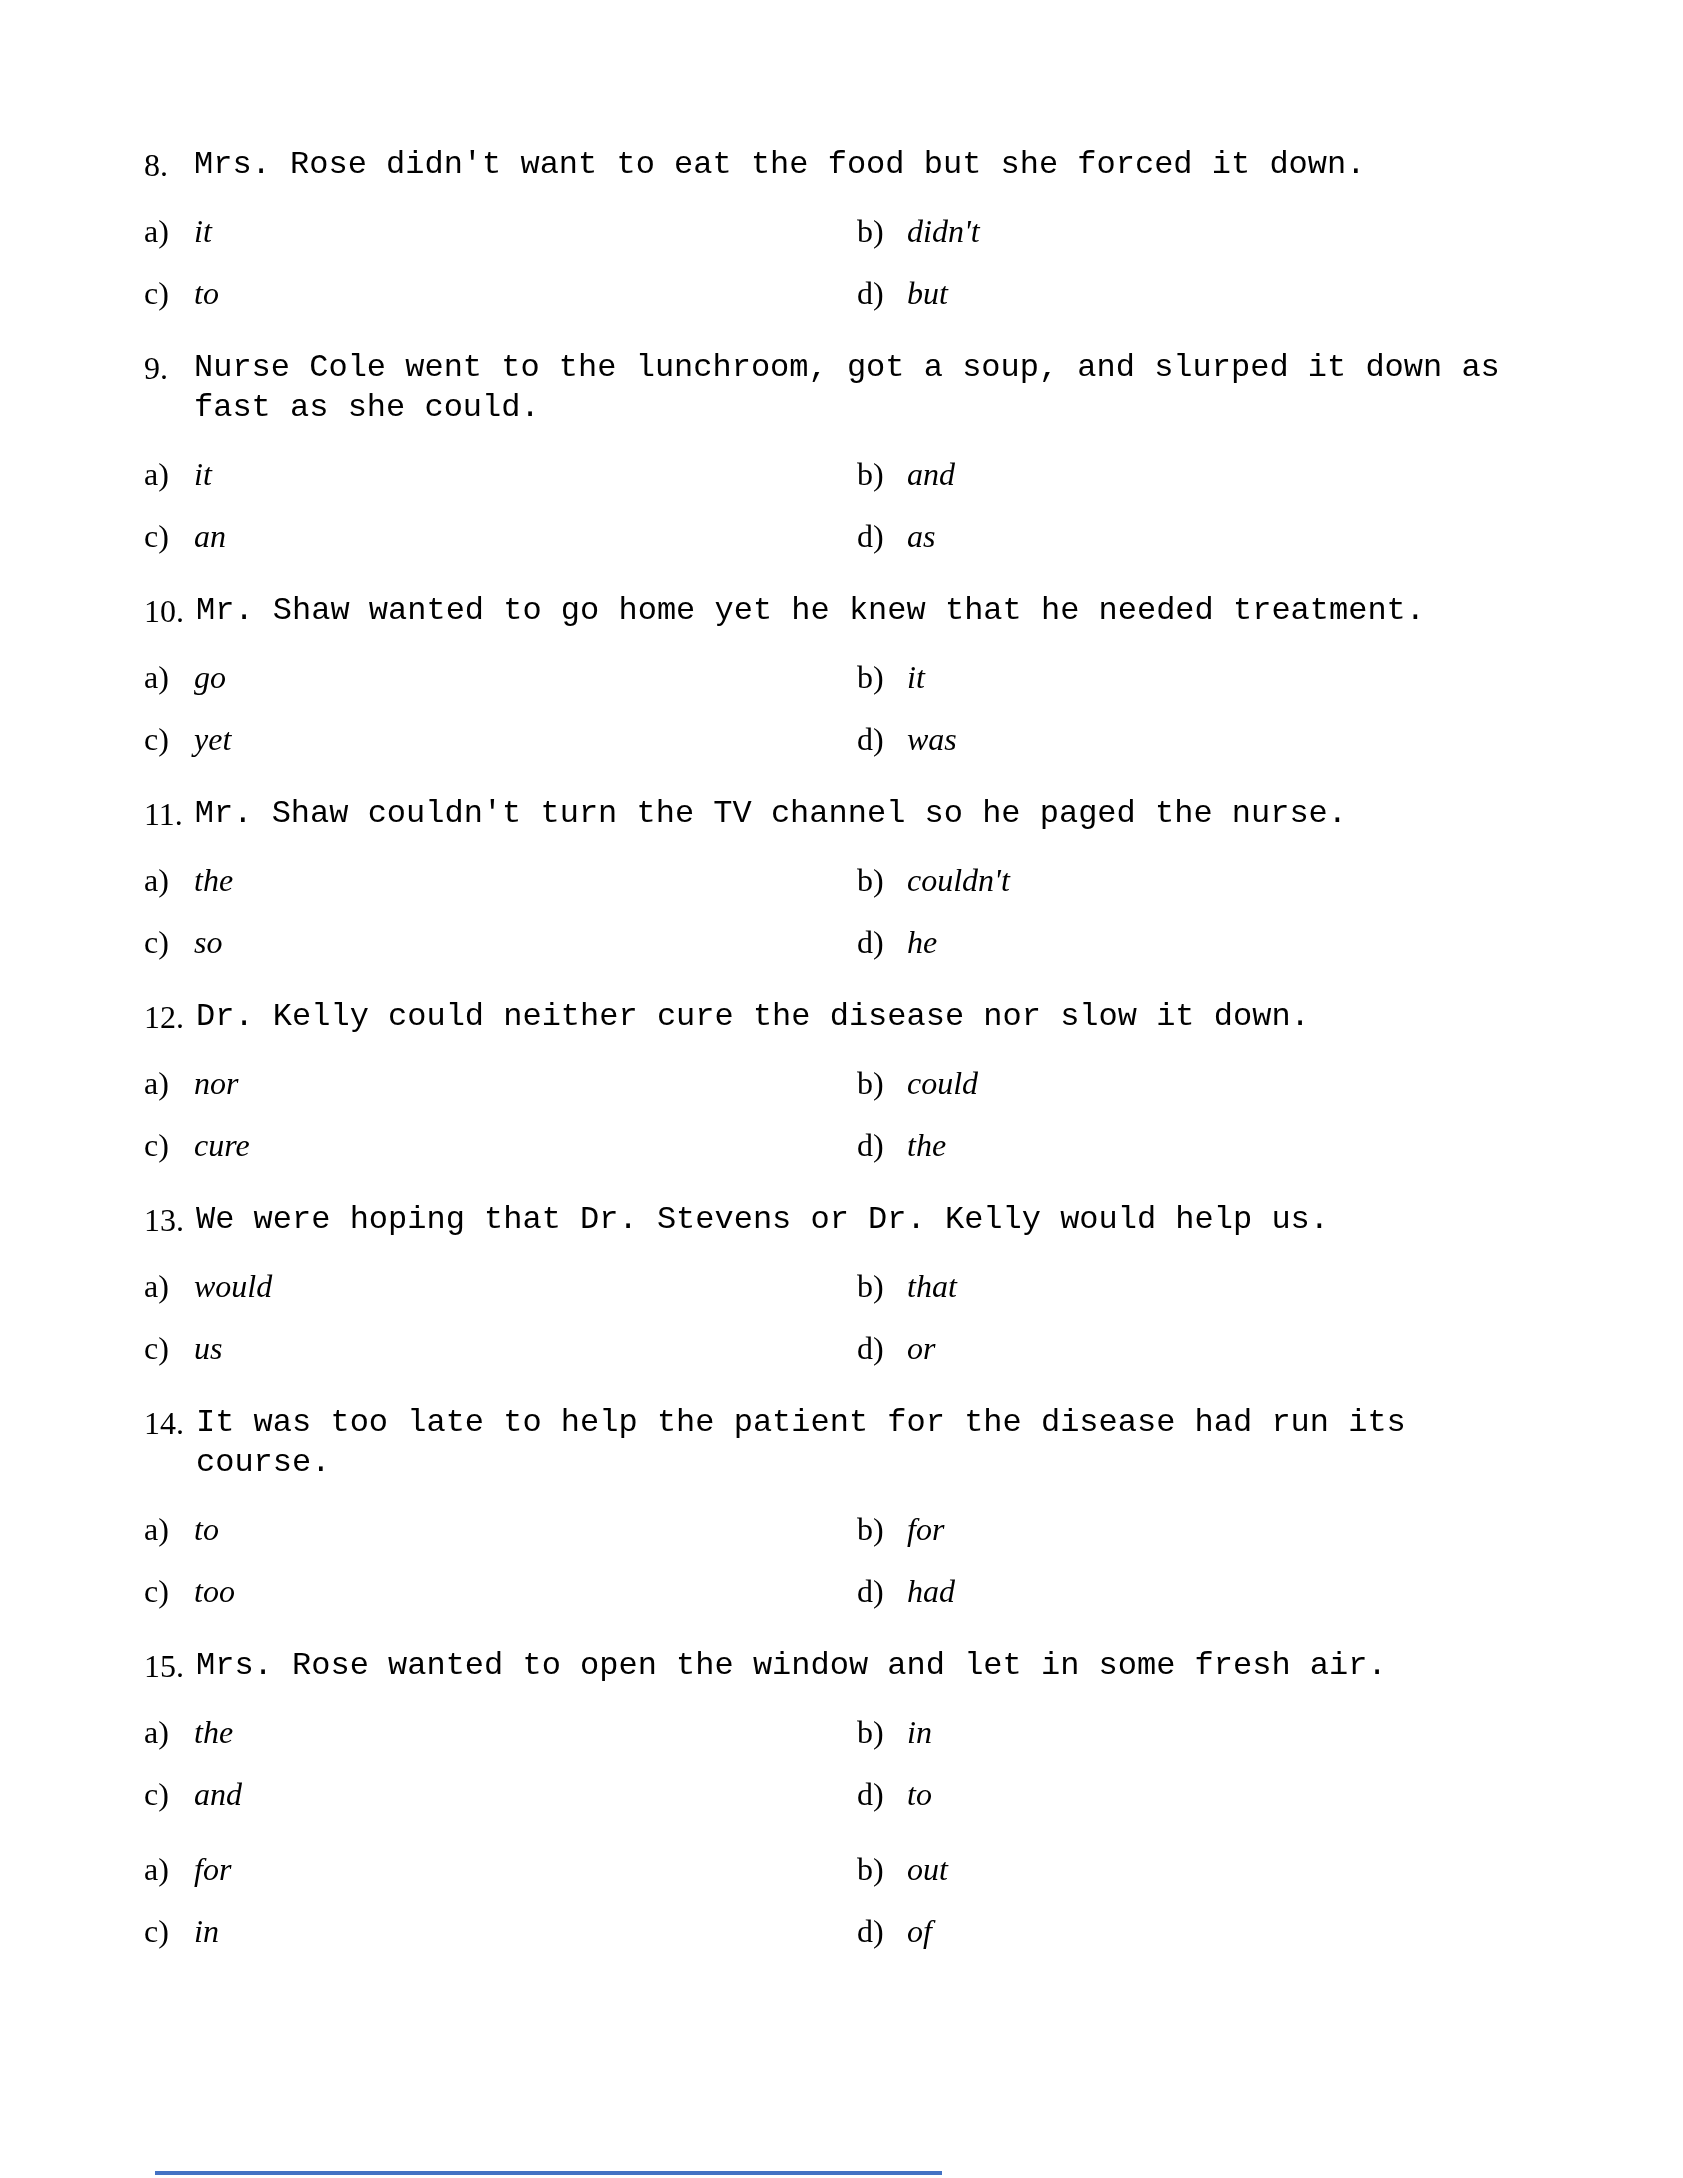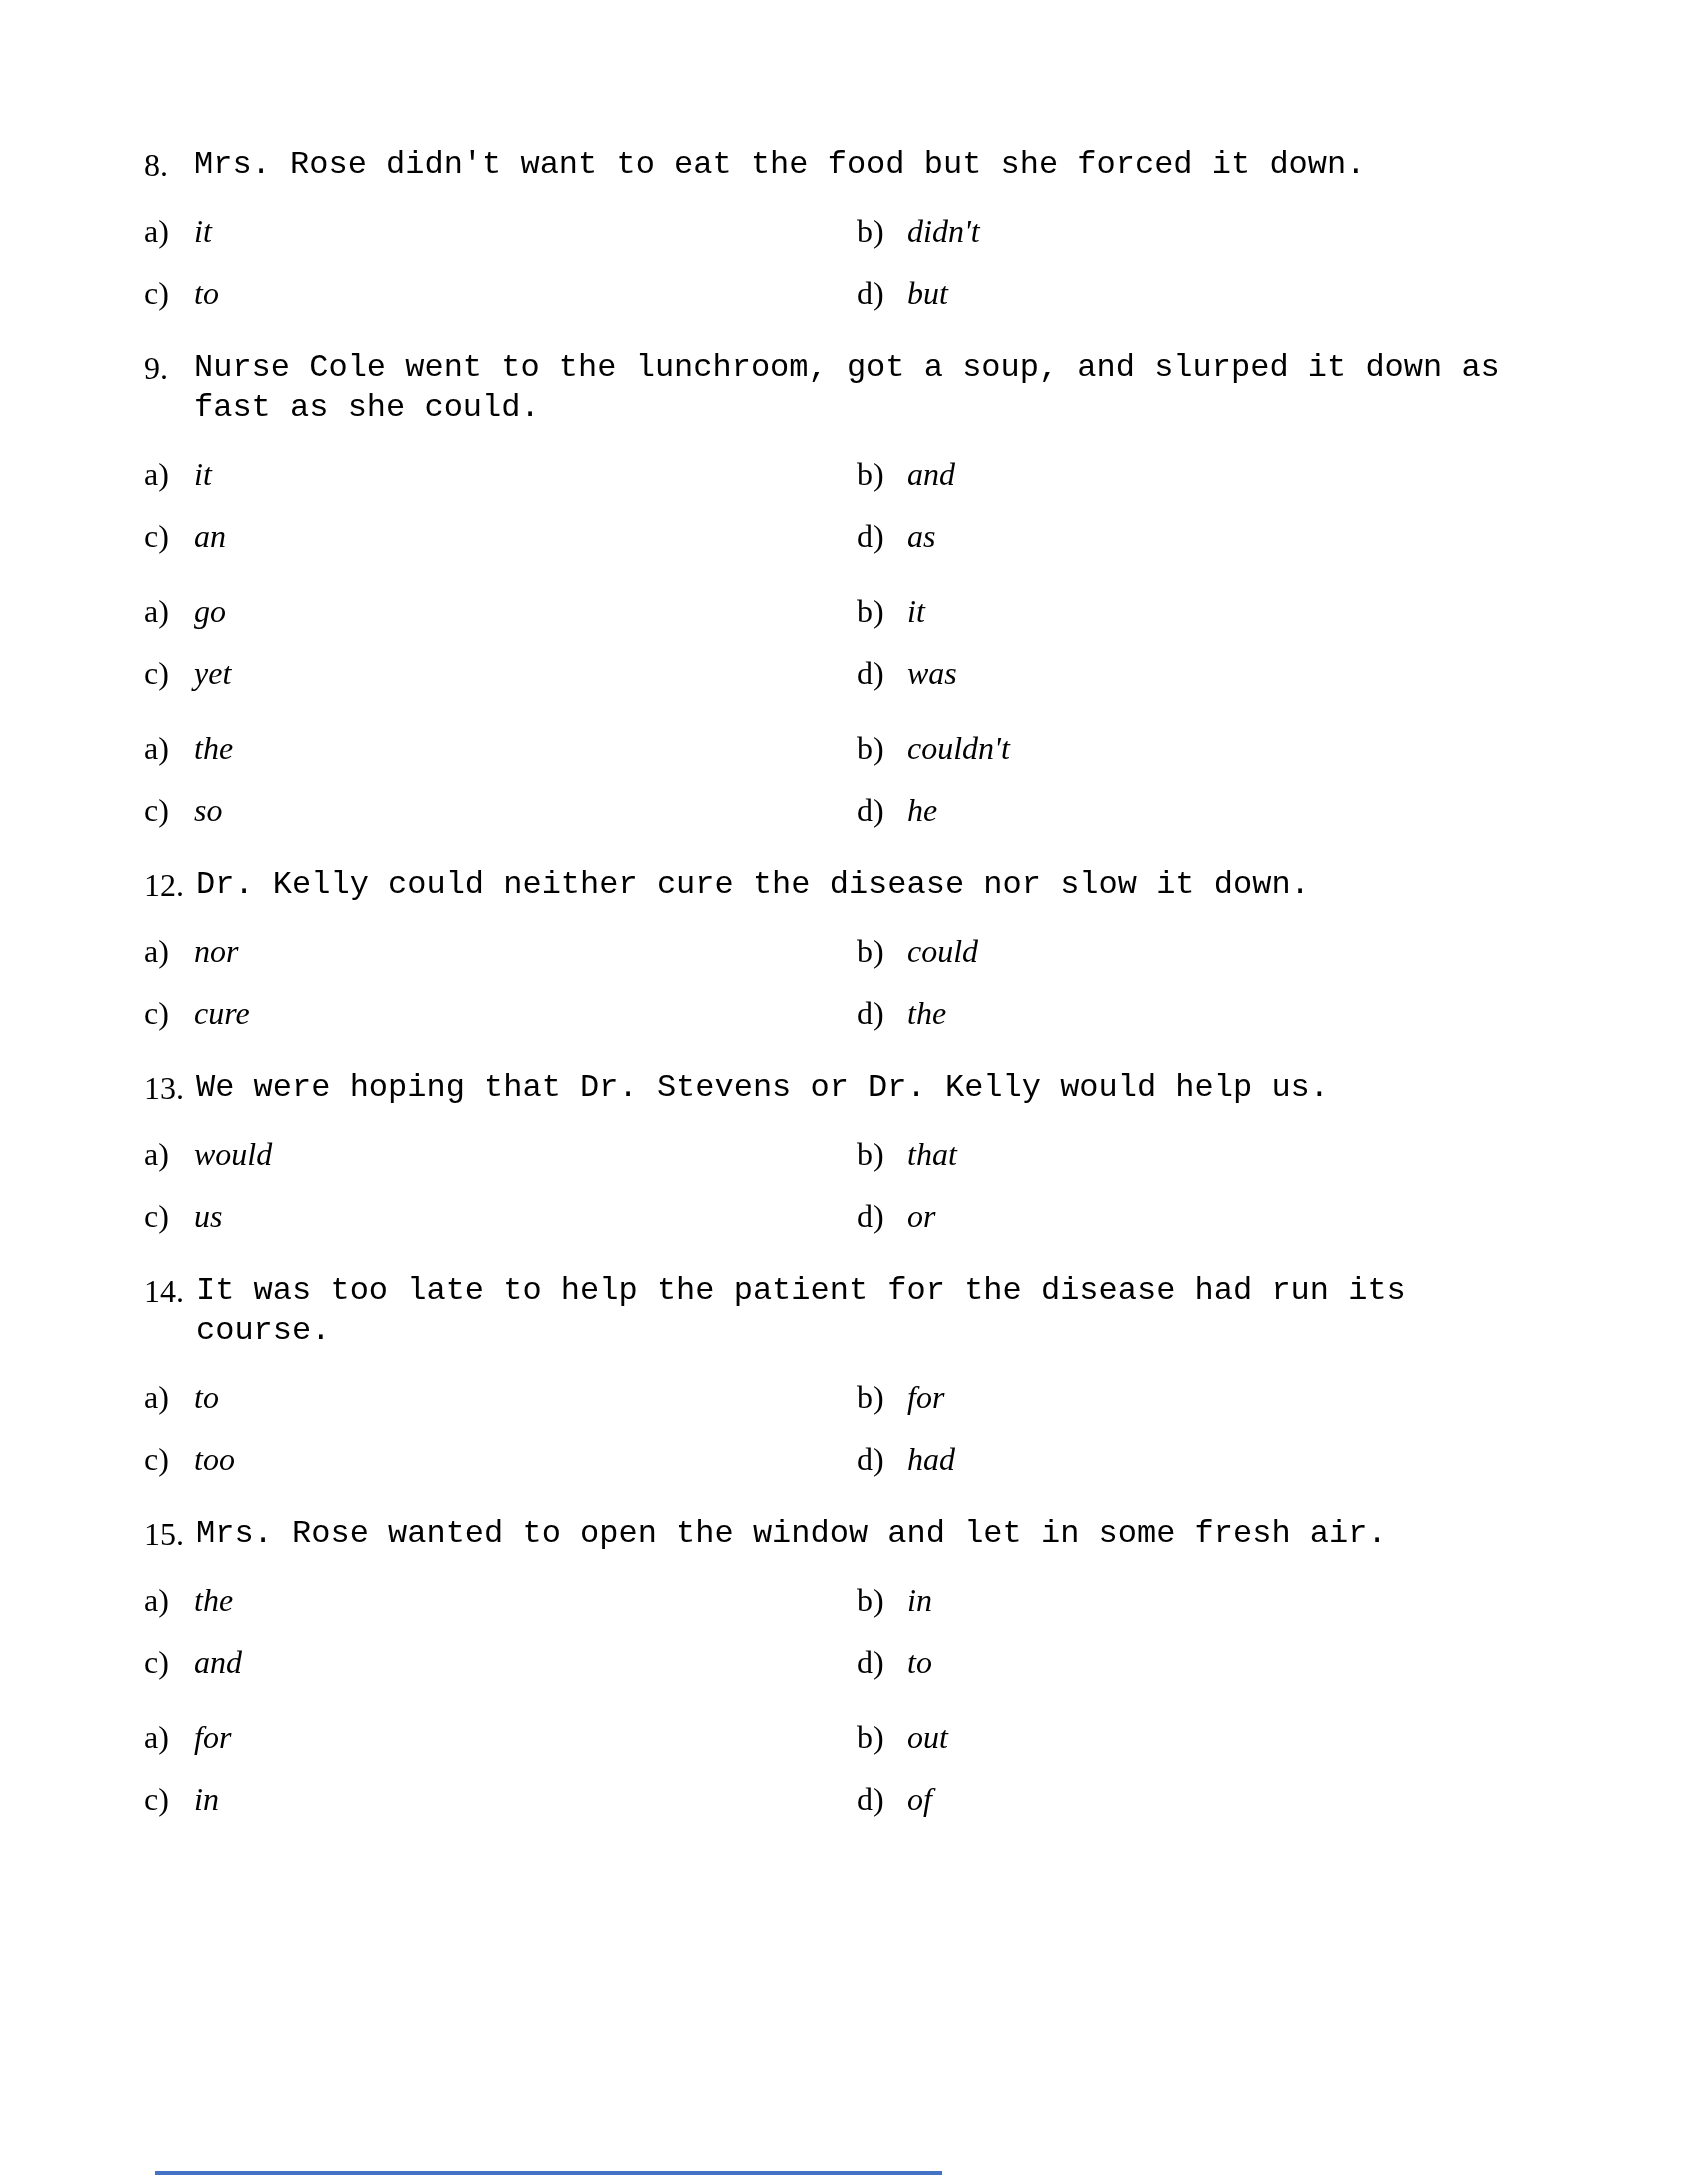--- a/index.html
+++ b/index.html
@@ -124,20 +124,24 @@
         <span class="opt-word">an</span>
       </span>
       <span class="opt-cell col-b">
         <span class="opt-letter">d)</span>
         <span class="opt-word">as</span>
       </span>
     </div>
   </div>
 
   <div class="q-block">
+    <div class="q-line">
+      <span class="q-num">10.</span>
+      <span class="q-text">Mr. Shaw wanted to go home yet he knew that he needed treatment.</span>
+    </div>
     <div class="opt-row">
       <span class="opt-cell col-a">
         <span class="opt-letter">a)</span>
         <span class="opt-word">go</span>
       </span>
       <span class="opt-cell col-b">
         <span class="opt-letter">b)</span>
         <span class="opt-word">it</span>
       </span>
     </div>
@@ -147,20 +151,24 @@
         <span class="opt-word">yet</span>
       </span>
       <span class="opt-cell col-b">
         <span class="opt-letter">d)</span>
         <span class="opt-word">was</span>
       </span>
     </div>
   </div>
 
   <div class="q-block">
+    <div class="q-line">
+      <span class="q-num">11.</span>
+      <span class="q-text">Mr. Shaw couldn't turn the TV channel so he paged the nurse.</span>
+    </div>
     <div class="opt-row">
       <span class="opt-cell col-a">
         <span class="opt-letter">a)</span>
         <span class="opt-word">the</span>
       </span>
       <span class="opt-cell col-b">
         <span class="opt-letter">b)</span>
         <span class="opt-word">couldn't</span>
       </span>
     </div>

